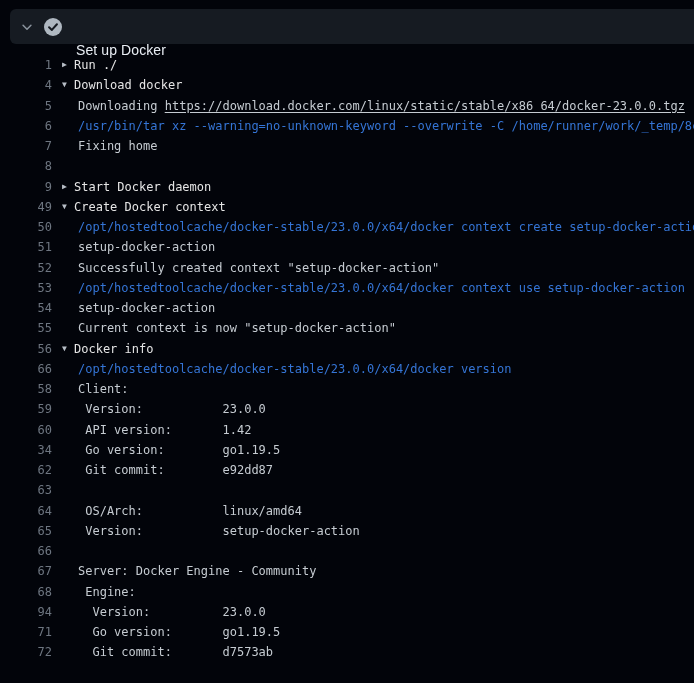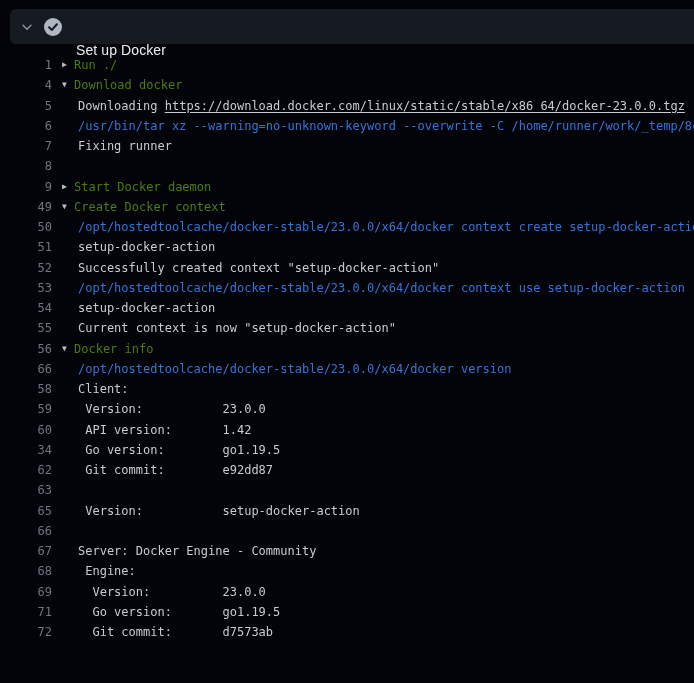--- a/index.html
+++ b/index.html
@@ -63,21 +63,21 @@
   }
   .tri {
     flex: none;
     display: inline-block;
     width: 12px;
     margin-left: 10px;
     font-size: 8px;
     color: #b7bec6;
     line-height: 1;
   }
-  .grp-title { color: #4d7c0f; text-align: center; }
+  .grp-title { color: #e5e5e5; text-align: center; }
   .log-text  { color: #c6ccd2; margin-left: 26px; }
   .log-text.cmd { color: var(--cmd-blue, #3575d6); }
   .log-text a {
     color: inherit;
     text-decoration: underline;
     text-underline-offset: 2px;
   }
   .log-row.group { cursor: pointer; }
 </style>
 </head>
@@ -96,38 +96,39 @@
     </svg>
   </span>
   <span class="step-title">Set up Docker</span>
 </div>
 
 <div class="log-area" id="log">
     <div class="log-row group"><span class="line-num">1</span><span class="tri">▶</span><span class="grp-title">Run ./</span></div>
     <div class="log-row group"><span class="line-num">4</span><span class="tri">▼</span><span class="grp-title">Download docker</span></div>
     <div class="log-row"><span class="line-num">5</span><span class="log-text"><span>Downloading </span><a>https://download.docker.com/linux/static/stable/x86_64/docker-23.0.0.tgz</a></span></div>
     <div class="log-row"><span class="line-num">6</span><span class="log-text cmd">/usr/bin/tar xz --warning=no-unknown-keyword --overwrite -C /home/runner/work/_temp/8c91</span></div>
-    <div class="log-row"><span class="line-num">7</span><span class="log-text">Fixing runner</span></div>
+    <div class="log-row"><span class="line-num">7</span><span class="log-text">Fixing home</span></div>
     <div class="log-row"><span class="line-num">8</span></div>
     <div class="log-row group"><span class="line-num">9</span><span class="tri">▶</span><span class="grp-title">Start Docker daemon</span></div>
     <div class="log-row group"><span class="line-num">49</span><span class="tri">▼</span><span class="grp-title">Create Docker context</span></div>
     <div class="log-row"><span class="line-num">50</span><span class="log-text cmd">/opt/hostedtoolcache/docker-stable/23.0.0/x64/docker context create setup-docker-action</span></div>
     <div class="log-row"><span class="line-num">51</span><span class="log-text">setup-docker-action</span></div>
     <div class="log-row"><span class="line-num">52</span><span class="log-text">Successfully created context "setup-docker-action"</span></div>
     <div class="log-row"><span class="line-num">53</span><span class="log-text cmd">/opt/hostedtoolcache/docker-stable/23.0.0/x64/docker context use setup-docker-action</span></div>
     <div class="log-row"><span class="line-num">54</span><span class="log-text">setup-docker-action</span></div>
     <div class="log-row"><span class="line-num">55</span><span class="log-text">Current context is now "setup-docker-action"</span></div>
     <div class="log-row group"><span class="line-num">56</span><span class="tri">▼</span><span class="grp-title">Docker info</span></div>
     <div class="log-row"><span class="line-num">66</span><span class="log-text cmd">/opt/hostedtoolcache/docker-stable/23.0.0/x64/docker version</span></div>
     <div class="log-row"><span class="line-num">58</span><span class="log-text">Client:</span></div>
     <div class="log-row"><span class="line-num">59</span><span class="log-text"> Version:           23.0.0</span></div>
     <div class="log-row"><span class="line-num">60</span><span class="log-text"> API version:       1.42</span></div>
     <div class="log-row"><span class="line-num">34</span><span class="log-text"> Go version:        go1.19.5</span></div>
     <div class="log-row"><span class="line-num">62</span><span class="log-text"> Git commit:        e92dd87</span></div>
     <div class="log-row"><span class="line-num">63</span></div>
+    <div class="log-row"><span class="line-num">64</span><span class="log-text"> OS/Arch:           linux/amd64</span></div>
     <div class="log-row"><span class="line-num">65</span><span class="log-text"> Version:           setup-docker-action</span></div>
     <div class="log-row"><span class="line-num">66</span><span class="log-text"></span></div>
     <div class="log-row"><span class="line-num">67</span><span class="log-text">Server: Docker Engine - Community</span></div>
     <div class="log-row"><span class="line-num">68</span><span class="log-text"> Engine:</span></div>
-    <div class="log-row"><span class="line-num">69</span><span class="log-text">  Version:          23.0.0</span></div>
+    <div class="log-row"><span class="line-num">94</span><span class="log-text">  Version:          23.0.0</span></div>
     <div class="log-row"><span class="line-num">71</span><span class="log-text">  Go version:       go1.19.5</span></div>
     <div class="log-row"><span class="line-num">72</span><span class="log-text">  Git commit:       d7573ab</span></div>
   </div>
 
 </body></html>

